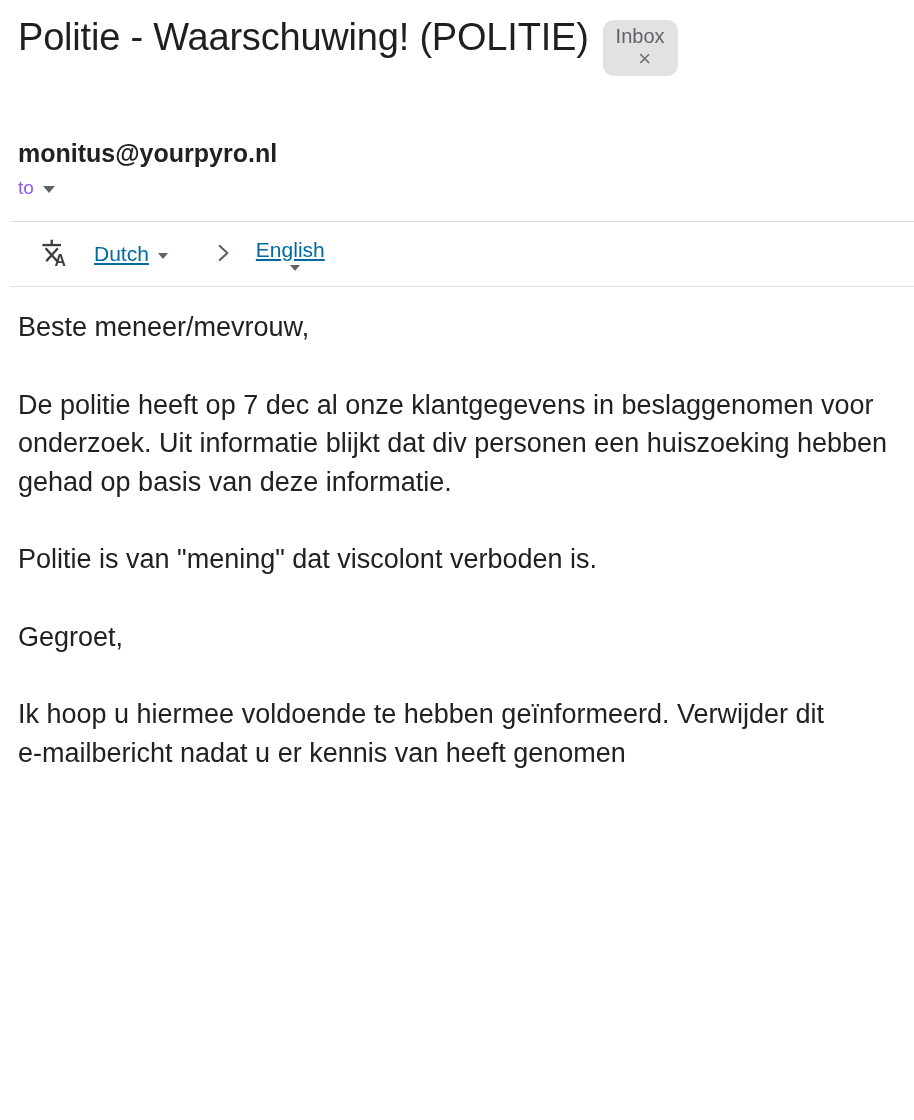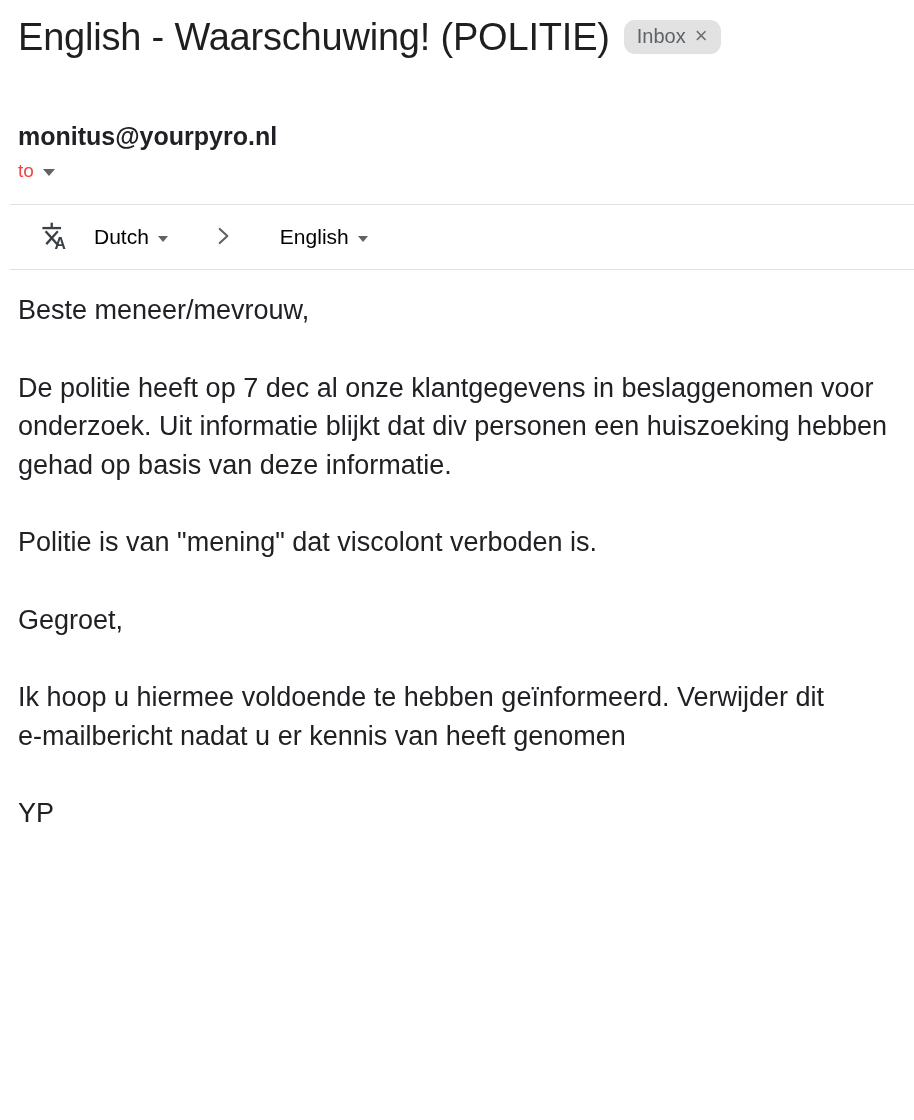--- a/index.html
+++ b/index.html
@@ -31,40 +31,41 @@
     align-items: center;
     margin-left: 14px;
     margin-top: 5px;
     background: #e2e2e2;
     border-radius: 11px;
     padding: 4px 13px 6px 13px;
     color: #5f6368;
     font-size: 20px;
     line-height: 24px;
     cursor: default;
+    flex-direction: column;
   }
   .inbox-chip .chip-x {
     margin-left: 9px;
     font-size: 22px;
     line-height: 22px;
     color: #6f6f6f;
   }
   .sender-block { padding: 0 18px; margin-top: 64px; }
   .sender-email {
     font-size: 25px;
     font-weight: 700;
     line-height: 27px;
     color: #202124;
   }
   .to-row {
     margin-top: 10px;
     display: flex;
     align-items: center;
     font-size: 19px;
-    color: #ef4444;
+    color: #8b5cf6;
   }
   .caret-down {
     display: inline-block;
     width: 0; height: 0;
     border-left: 6px solid transparent;
     border-right: 6px solid transparent;
     border-top: 7px solid #5f6368;
     margin-left: 9px;
     margin-top: 3px;
   }
@@ -82,25 +83,26 @@
     border-bottom: 1px solid #e0e0e0;
     display: flex;
     align-items: center;
     padding-left: 31px;
   }
   .translate-icon { flex: 0 0 auto; margin-top: 2px; }
   .lang-select {
     display: flex;
     align-items: center;
     font-size: 21px;
-    color: #000000;
+    color: #0369a1;
     cursor: pointer;
+    text-decoration: underline;
   }
   .lang-select.src { margin-left: 25px; }
-  .lang-select.dst { margin-left: 44px; }
+  .lang-select.dst { margin-left: 20px; flex-direction: column; }
   .lang-chevron { margin-left: 42px; margin-top: 2px; }
   .translate-link {
     margin-left: 40px;
     font-size: 21px;
     color: #1a73e8;
     text-decoration: none;
     cursor: pointer;
   }
   .email-body {
     padding: 21px 18px 0 18px;
@@ -109,21 +111,21 @@
     color: #202124;
   }
   .email-body p { margin: 0 0 39px 0; }
 </style>
 </head>
 <body>
 
 <div class="page">
 
   <div class="header-row">
-    <h1 class="subject">English - Waarschuwing! (POLITIE)</h1>
+    <h1 class="subject">Politie - Waarschuwing! (POLITIE)</h1>
     <span class="inbox-chip">
       <span>Inbox</span>
       <span class="chip-x">×</span>
     </span>
   </div>
 
   <div class="sender-block">
     <div class="sender-email">monitus@yourpyro.nl</div>
     <div class="to-row">
       <span>to</span>
@@ -157,16 +159,15 @@
       <span class="caret-down small"></span>
     </span>
   </div>
 
   <div class="email-body">
       <p>Beste meneer/mevrouw,</p>
       <p>De politie heeft op 7 dec al onze klantgegevens in beslaggenomen voor<br>onderzoek. Uit informatie blijkt dat div personen een huiszoeking hebben<br>gehad op basis van deze informatie.</p>
       <p>Politie is van "mening" dat viscolont verboden is.</p>
       <p>Gegroet,</p>
       <p>Ik hoop u hiermee voldoende te hebben geïnformeerd. Verwijder dit<br>e-mailbericht nadat u er kennis van heeft genomen</p>
-      <p>YP</p>
     </div>
 
 </div>
 
 </body></html>

